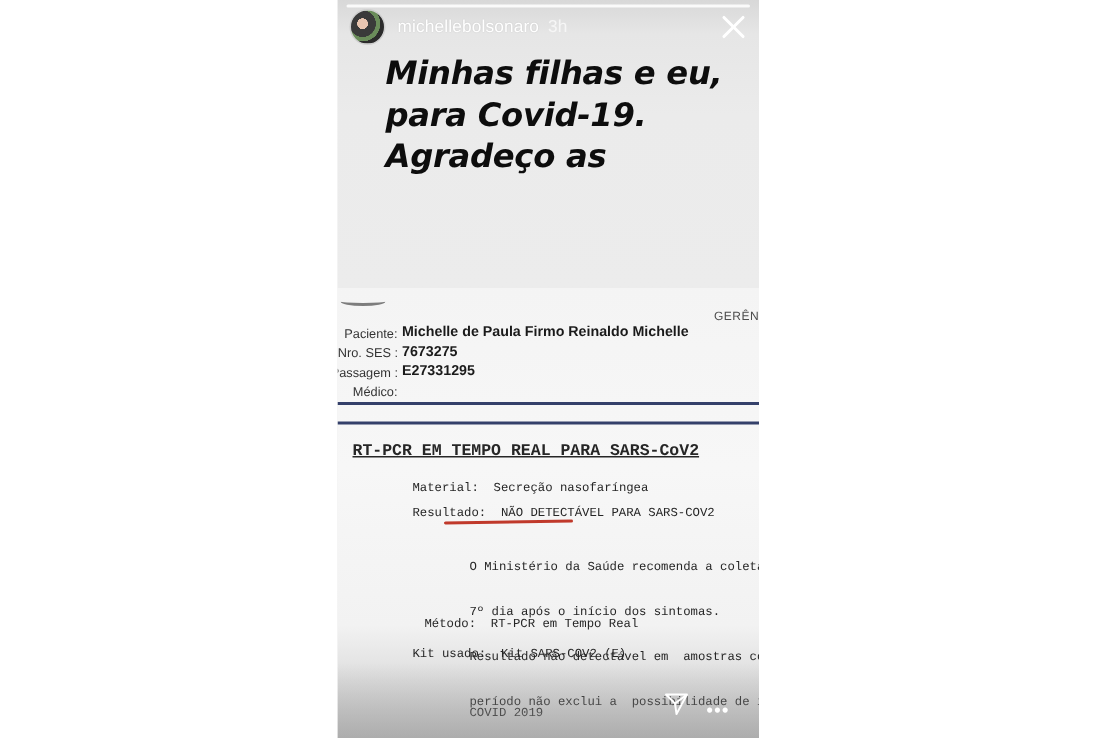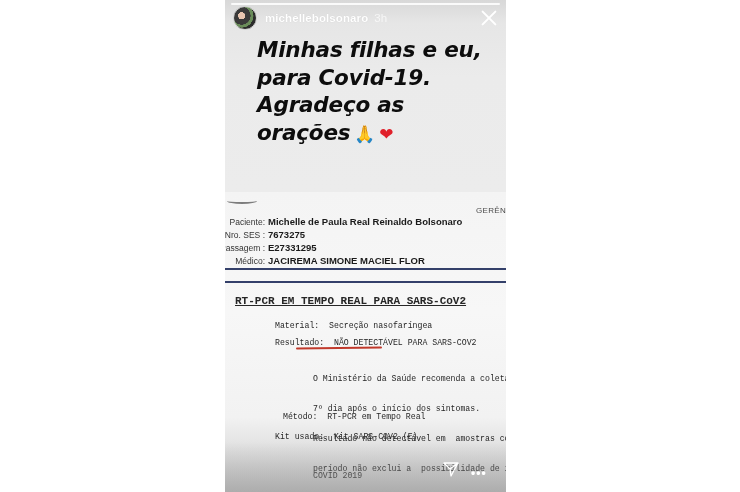--- a/index.html
+++ b/index.html
@@ -21,21 +21,21 @@
   .header {
     position: absolute; left: 8px; top: 5px; right: 6px; height: 26px;
     display: flex; align-items: center;
   }
   .avatar {
     width: 24px; height: 24px; border-radius: 50%; overflow: hidden;
     background: radial-gradient(circle at 35% 40%, #e8c5b0 0 18%, #3a3a3a 19% 45%, #6a8c5a 46% 60%, #2b2b2b 61%);
     border: 1px solid #cfcfcf; flex: 0 0 auto;
   }
   .username {
-    margin-left: 8px; color: #ffffff; font-size: 11.5px; font-weight: bold;
+    margin-left: 8px; color: #ffffff; font-size: 11.5px; font-weight: normal;
     letter-spacing: 0.1px; text-shadow: 0 0 1px rgba(0,0,0,0.15);
   }
   .time { margin-left: 6px; color: #f6f6f6; font-size: 11.5px; }
   .close-btn {
     margin-left: auto; width: 22px; height: 22px; position: relative; cursor: pointer;
   }
   .close-btn::before, .close-btn::after {
     content: ""; position: absolute; left: 10px; top: 1px; width: 2px; height: 20px;
     background: #ffffff; border-radius: 1px;
   }
@@ -104,43 +104,41 @@
     <div class="avatar"></div>
     <span class="username">michellebolsonaro</span>
     <span class="time">3h</span>
     <div class="close-btn"></div>
   </div>
 
   <div class="caption">
     <div>Minhas filhas e eu,</div>
     <div>para Covid-19.</div>
     <div>Agradeço as</div>
-    <div><span>orações</span><span class="emoji emoji-pray">🙏</span><span class="emoji emoji-heart">❤</span></div>
   </div>
 
   <div class="doc">
     <div class="doc-logo"></div>
     <div class="doc-header-right">GERÊN</div>
 
     <div class="doc-fields">
       <div class="doc-field">
         <div class="doc-label"><span>Paciente:</span></div>
-        <div class="doc-value">Michelle de Paula Real Reinaldo Bolsonaro</div>
+        <div class="doc-value">Michelle de Paula Firmo Reinaldo Michelle</div>
       </div>
       <div class="doc-field">
         <div class="doc-label"><span>Nro. SES :</span></div>
         <div class="doc-value">7673275</div>
       </div>
       <div class="doc-field">
         <div class="doc-label"><span>Passagem :</span></div>
         <div class="doc-value">E27331295</div>
       </div>
       <div class="doc-field">
         <div class="doc-label"><span>Médico:</span></div>
-        <div class="doc-value">JACIREMA SIMONE MACIEL FLOR</div>
       </div>
     </div>
 
     <div class="doc-rule" style="top:76px;"></div>
     <div class="doc-rule" style="top:89px; height:1.5px;"></div>
 
     <div class="mono lab-title">RT-PCR EM TEMPO REAL PARA SARS-CoV2</div>
 
     <div class="mono lab-row" style="top:129px;"><span>Material:</span>  <span>Secreção nasofaríngea</span></div>
 

